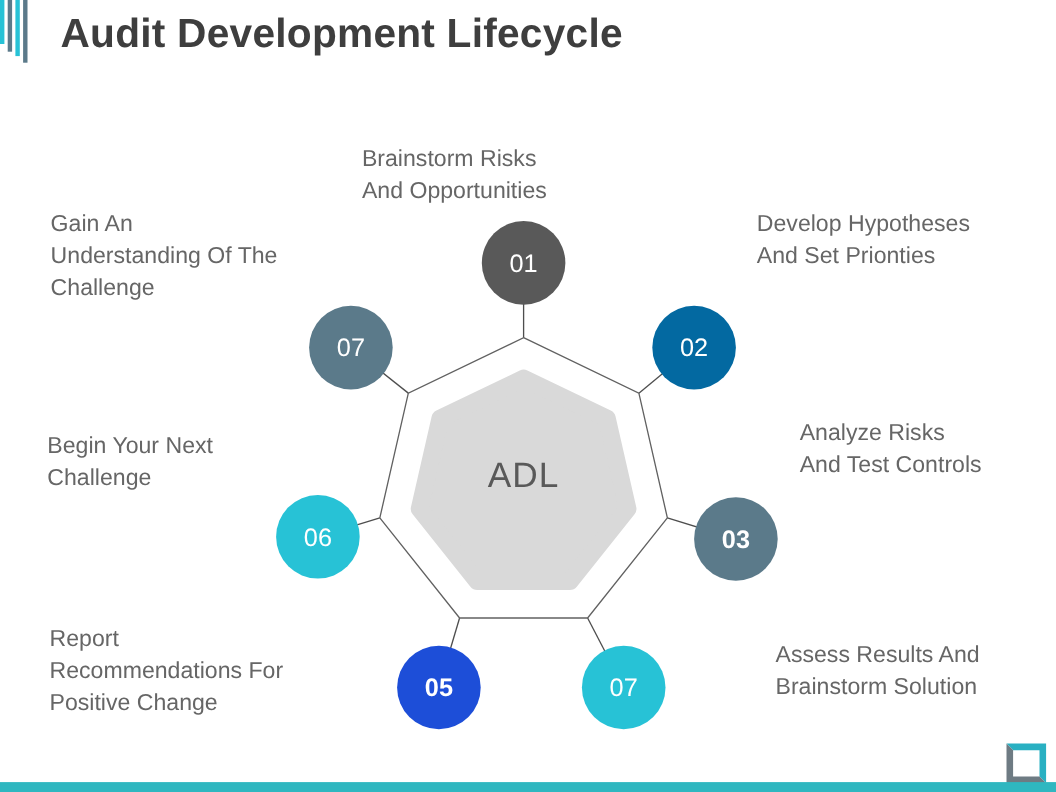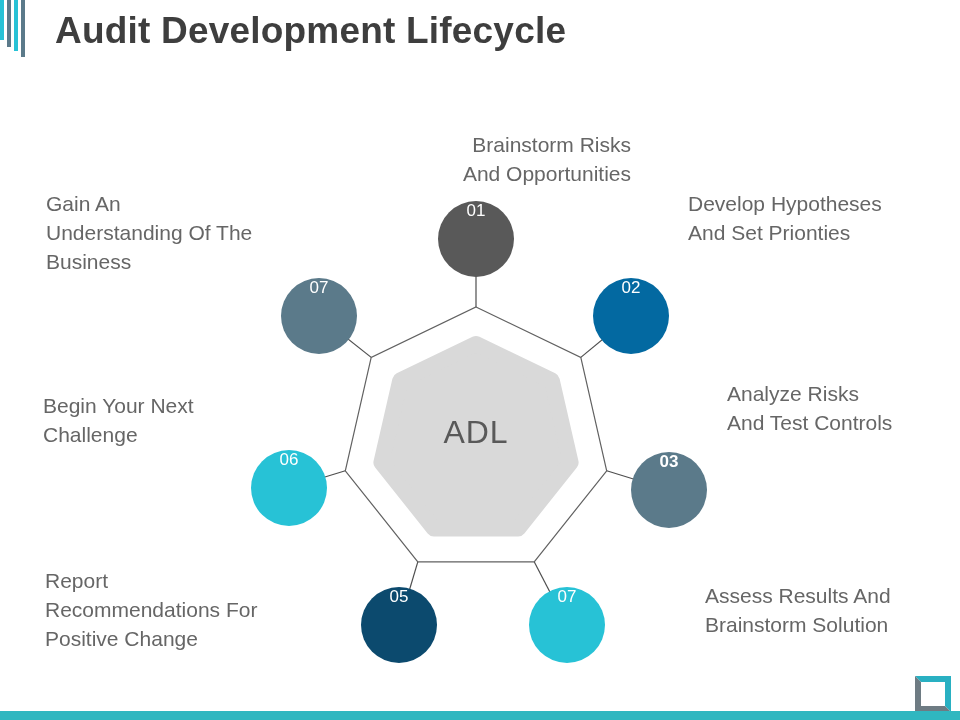--- a/index.html
+++ b/index.html
@@ -27,35 +27,35 @@
   .hept-outer { fill:none; stroke:#616161; stroke-width:1.2; }
   .hept-inner { fill:var(--heptagon_fill); stroke:var(--heptagon_fill);
                 stroke-width:16; stroke-linejoin:round; }
   .connector { stroke:#4e4e4e; stroke-width:1.2; }
   .adl {
     position:absolute; left:376px; top:414px; width:200px;
     text-align:center; font-size:32px; color:#595959; letter-spacing:1px;
   }
   .circle {
     position:absolute; width:76px; height:76px; border-radius:50%;
-    color:#ffffff; font-size:17px;
-    display:flex; justify-content:center;
+    color:#ffffff; font-size:23px;
+    display:flex; align-items:center; justify-content:center;
   }
   #circle-1 { left:438px; top:201px; }
   #circle-2 { left:593px; top:278px; }
   #circle-3 { left:631px; top:452px;font-weight:bold; }
   #circle-4 { left:529px; top:587px; }
   #circle-5 { left:361px; top:587px; }
   #circle-6 { left:251px; top:450px; }
   #circle-7 { left:281px; top:278px; }
   .step-label {
     position:absolute; font-size:21px; line-height:29px;
     color:var(--label_text); white-space:pre-line;
   }
-  #label-1 { left:329px; top:130px; width:302px; text-align:right; }
+  #label-1 { left:329px; top:130px; width:302px; text-align:left; }
   #label-2 { left:688px; top:189px; }
   #label-3 { left:727px; top:379px; }
   #label-4 { left:705px; top:581px; }
   #label-5 { left:45px;  top:566px; }
   #label-6 { left:43px;  top:391px; }
   #label-7 { left:46px;  top:189px; }
   
   .footer-bar {
     position:absolute; left:0; right:0; bottom:0; height:9px;
     background:var(--footer_bar);
@@ -92,21 +92,21 @@
 </div>
 <div class="circle" id="circle-2" style="background-color: #0369a1;">
   <span>02</span>
 </div>
 <div class="circle" id="circle-3" style="background-color: rgb(91, 122, 138);">
   <span>03</span>
 </div>
 <div class="circle" id="circle-4" style="background-color: rgb(39, 194, 214);">
   <span>07</span>
 </div>
-<div class="circle" id="circle-5" style="background-color: #0c4a6e;">
+<div class="circle" id="circle-5" style="background-color: #1d4ed8; font-weight: bold;">
   <span>05</span>
 </div>
 <div class="circle" id="circle-6" style="background-color: rgb(39, 194, 214);">
   <span>06</span>
 </div>
 <div class="circle" id="circle-7" style="background-color: rgb(91, 122, 138);">
   <span>07</span>
 </div>
 
 <div class="step-label" id="label-1">Brainstorm Risks
@@ -117,19 +117,19 @@
 And Test Controls</div>
 <div class="step-label" id="label-4">Assess Results And
 Brainstorm Solution</div>
 <div class="step-label" id="label-5">Report
 Recommendations For
 Positive Change</div>
 <div class="step-label" id="label-6">Begin Your Next
 Challenge</div>
 <div class="step-label" id="label-7">Gain An
 Understanding Of The
-Business</div>
+Challenge</div>
 
 <svg class="corner-icon" width="38" height="38" viewBox="0 0 38 38">
   <polygon points="1,1 37,1 37,37 31,31 31,7 7,7" style="fill:var(--icon_teal)"></polygon>
   <polygon points="1,1 7,7 7,31 31,31 37,37 1,37" style="fill:var(--icon_gray)"></polygon>
 </svg>
 <div class="footer-bar"></div>
 
 </body></html>

